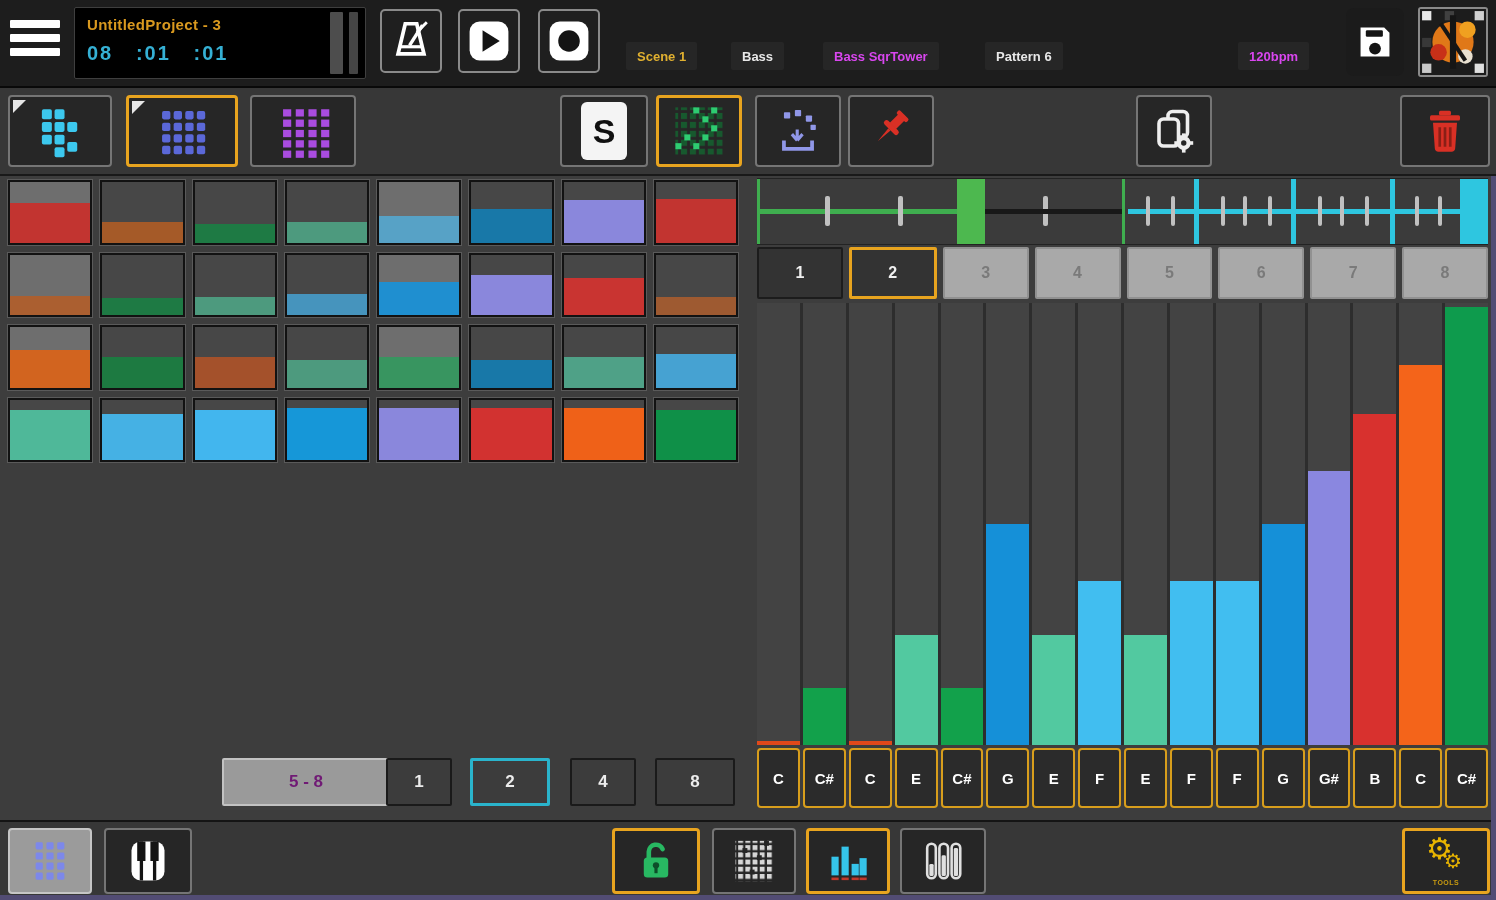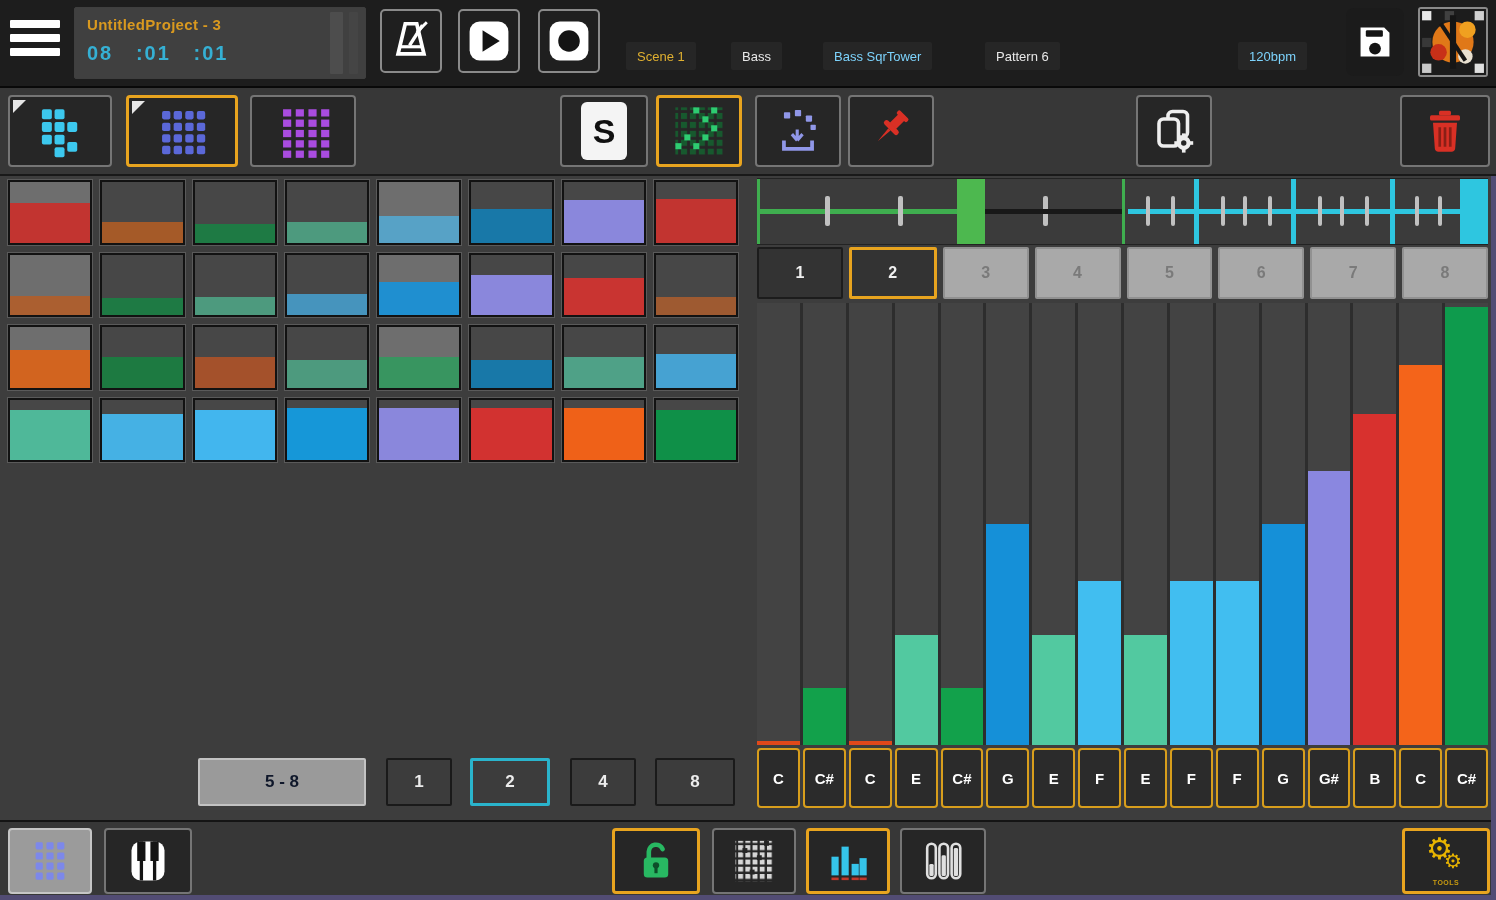--- a/index.html
+++ b/index.html
@@ -3,29 +3,29 @@
 <meta charset="utf-8">
 <style>
   html,body{margin:0;padding:0;background:#000;}
   #app{position:relative;width:1496px;height:900px;background:#3d3d3d;overflow:hidden;
        font-family:"Liberation Sans",sans-serif;-webkit-font-smoothing:antialiased;}
 
   
   #top-bar{position:absolute;left:0;top:0;width:100%;height:86px;background:#1d1d1d;border-bottom:2px solid #090909;}
   #menu-button{position:absolute;left:10px;top:20px;width:50px;height:46px;cursor:pointer;}
   #menu-button .bar{height:8px;background:#fff;border-radius:1px;margin-bottom:6px;}
-  #project-display{position:absolute;left:74px;top:7px;width:290px;height:70px;background:#404040;border:1px solid #3f3f3f;border-radius:2px;}
+  #project-display{position:absolute;left:74px;top:7px;width:290px;height:70px;background:#000000;border:1px solid #3f3f3f;border-radius:2px;}
   #project-name{position:absolute;left:12px;top:8px;font-size:15px;font-weight:bold;color:#d9991f;letter-spacing:.3px;}
   #position-counter{position:absolute;left:12px;top:34px;font-size:20px;font-weight:bold;color:#35b0d4;letter-spacing:2px;white-space:pre;}
   .proj-scroll{position:absolute;top:4px;bottom:4px;background:#4d4d4d;border-radius:1px;}
   .tbtn{position:absolute;top:9px;width:62px;height:64px;background:#1f1f1f;border:2px solid #8a8a8a;border-radius:5px;
         display:flex;align-items:center;justify-content:center;box-sizing:border-box;cursor:pointer;}
   .chip{position:absolute;top:42px;height:28px;background:#262626;border-radius:2px;display:flex;align-items:center;
-        padding:0 11px;font-size:13px;font-weight:normal;cursor:pointer;}
-  .chip.yellow{color:#e0b030;} .chip.white{color:#e8e8e8;} .chip.cyan{color:#7dd3fc;text-align:right;}
+        padding:0 11px;font-size:13px;font-weight:bold;cursor:pointer;}
+  .chip.yellow{color:#e0b030;} .chip.white{color:#e8e8e8;} .chip.cyan{color:#d946ef;text-align:right;}
   #save-button{position:absolute;left:1346px;top:8px;width:58px;height:68px;background:#1b1b1b;border-radius:8px;
         display:flex;align-items:center;justify-content:center;cursor:pointer;}
   #app-logo{position:absolute;left:1418px;top:7px;width:70px;height:70px;border:2px solid #8a8a8a;border-radius:3px;
         box-sizing:border-box;overflow:hidden;cursor:pointer;}
 
   
   #toolbar2{position:absolute;left:0;top:88px;width:100%;height:86px;background:#373737;border-bottom:2px solid #191919;}
   .t2btn{position:absolute;top:7px;height:72px;background:#262626;border:2px solid #757575;border-radius:4px;
          display:flex;align-items:center;justify-content:center;box-sizing:border-box;cursor:pointer;}
   .t2btn.sel{border:3px solid #e8a41f;}
@@ -39,21 +39,21 @@
          grid-template-columns:repeat(8,1fr);grid-template-rows:repeat(4,1fr);gap:8px;}
   .pad{position:relative;border:2px solid #121212;outline:1px solid #5a5a5a;cursor:pointer;overflow:hidden;}
   .pad-fill{position:absolute;left:0;right:0;bottom:0;}
 
   
   #left-controls{position:absolute;left:0;top:758px;width:748px;height:50px;}
   .lc-btn{position:absolute;top:0;height:48px;box-sizing:border-box;display:flex;align-items:center;justify-content:center;
          font-weight:bold;font-size:17px;color:#ececec;background:#3c3c3c;border:2px solid #1a1a1a;border-radius:2px;cursor:pointer;}
   .lc-btn.selected-yellow{border:3px solid #e8a41f;}
   .lc-btn.selected-cyan{border:3px solid #2ab4cc;}
-  .lc-btn.light{background:#9a9a9a;color:#0f172a;border:2px solid #c2c2c2;}
+  .lc-btn.light{background:#9a9a9a;color:#701a75;border:2px solid #c2c2c2;margin-left:24px;}
 
   
   #timeline{position:absolute;left:757px;top:178px;width:731px;height:65px;background:#3b3b3b;
          border-top:1px solid #232323;border-bottom:1px solid #232323;cursor:pointer;}
   #bar-buttons{position:absolute;left:757px;top:247px;width:731px;height:52px;display:flex;gap:6px;}
   .bar-btn{flex:1;display:flex;align-items:center;justify-content:center;font-weight:bold;font-size:16px;
          border-radius:2px;box-sizing:border-box;cursor:pointer;}
   .bar-btn.dark{background:#333;color:#f0f0f0;border:2px solid #1c1c1c;}
   .bar-btn.dark.selected{border:3px solid #e8a41f;}
   .bar-btn.light{background:#a9a9a9;color:#7a7a7a;border:2px solid #919191;}

